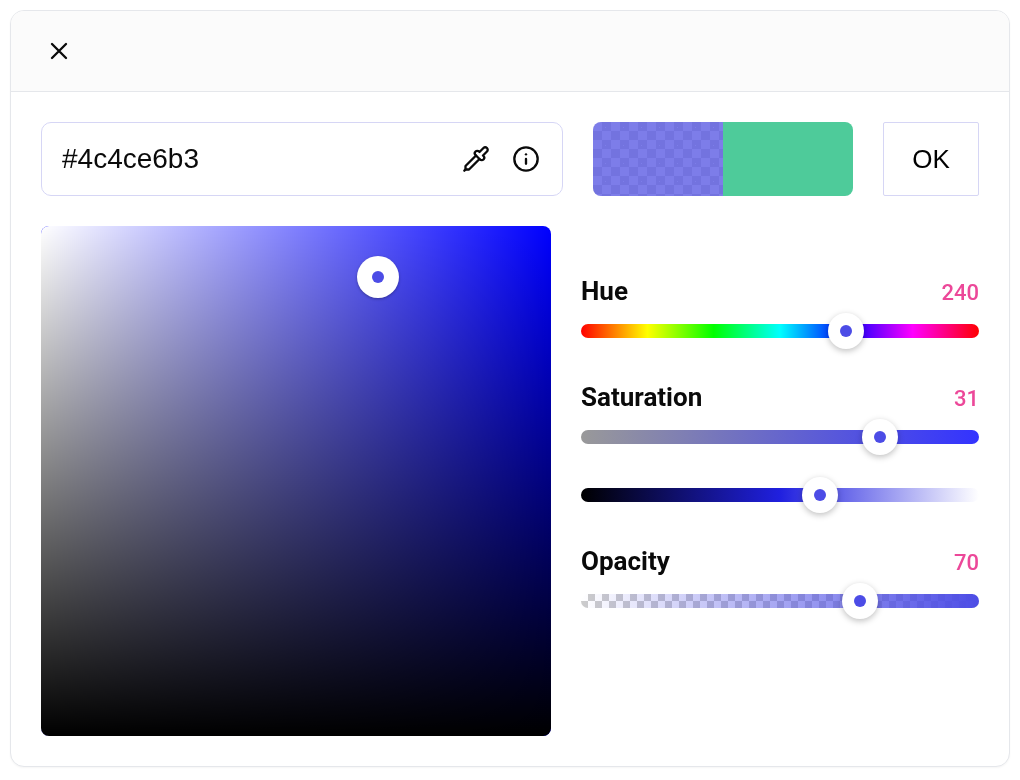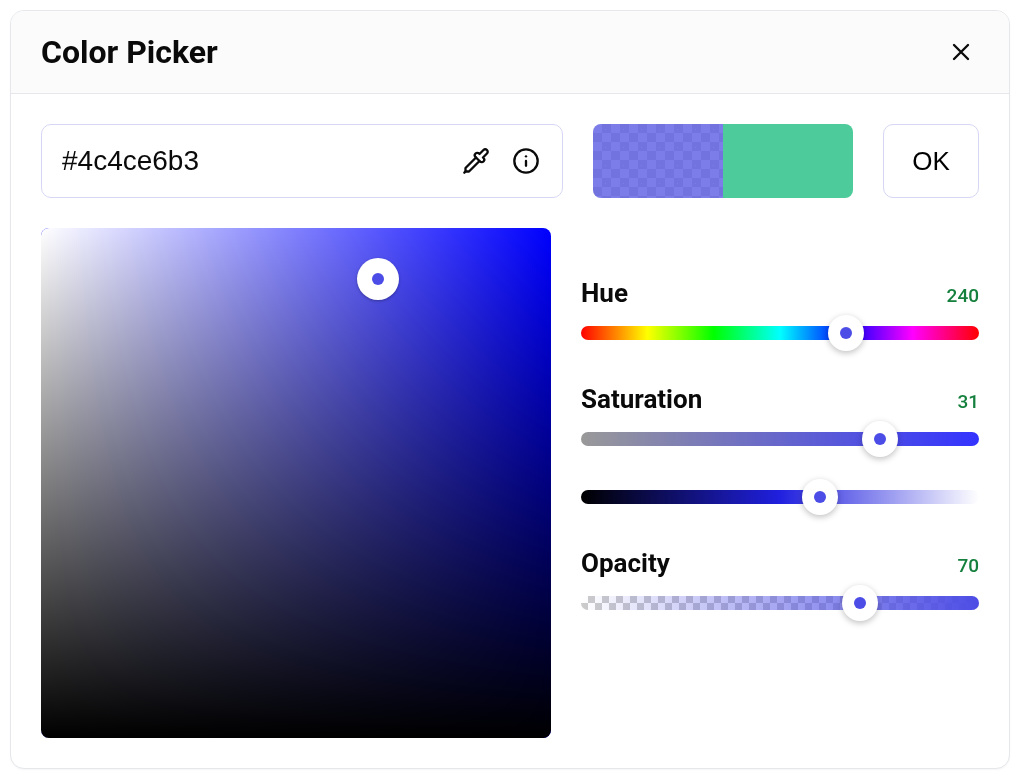--- a/index.html
+++ b/index.html
@@ -107,21 +107,21 @@
     background-size: 18px 18px;
     background-position: 0 0, 0 9px, 9px -9px, -9px 0px;
     background-color: #f0f0f0;
   }
   .swatch-overlay { position: absolute; inset: 0; }
   .ok-btn {
     height: 74px;
     width: 96px;
     flex-shrink: 0;
     border: 1px solid #d6d6f5;
-    border-radius: 10px;
+    border-radius: 2px;
     background: #ffffff;
     font-size: 26px;
     font-weight: 500;
     cursor: pointer;
   }
   .main-row {
     display: flex;
     gap: 30px;
     margin-top: 30px;
   }
@@ -160,21 +160,21 @@
     gap: 44px;
   }
   .slider-group {}
   .slider-label-row {
     display: flex;
     justify-content: space-between;
     align-items: baseline;
     margin-bottom: 18px;
   }
   .slider-label { font-size: 26px; color: #0a0a0a; font-weight: bold; }
-  .slider-value { font-size: 19px; font-weight: 500; color: #15803d; }
+  .slider-value { font-size: 22px; font-weight: 500; color: #ec4899; }
   .slider-track {
     position: relative;
     height: 14px;
     border-radius: 7px;
     cursor: pointer;
   }
   .slider-hue {
     background: linear-gradient(to right,
       hsl(0,100%,50%), hsl(60,100%,50%), hsl(120,100%,50%),
       hsl(180,100%,50%), hsl(240,100%,50%), hsl(300,100%,50%), hsl(360,100%,50%));
@@ -209,21 +209,20 @@
   .opacity-grad {
     position: absolute; inset: 0;
     border-radius: 7px;
   }
 </style>
 <style>.sv-thumb::after{background:#4c4ce6;}[data-name="hue-slider-thumb"]::after{background:#4c4ce6;}[data-name="saturation-slider-thumb"]::after{background:#4c4ce6;}[data-name="lightness-slider-thumb"]::after{background:#4c4ce6;}[data-name="opacity-slider-thumb"]::after{background:#4c4ce6;}</style></head>
 <body>
 
 <div class="card" data-name="color-picker-card">
   <div class="card-header" data-name="card-header">
-    <div class="card-title" data-name="card-title">Color Picker</div>
     <button class="close-btn" data-name="close-button">
       <svg viewBox="0 0 24 24" fill="none" data-name="close-icon">
         <path d="M18 6 L6 18 M6 6 L18 18" stroke-linecap="round"></path>
       </svg>
     </button>
   </div>
 
   <div class="card-body" data-name="card-body">
 
     <div class="top-row" data-name="top-row">

